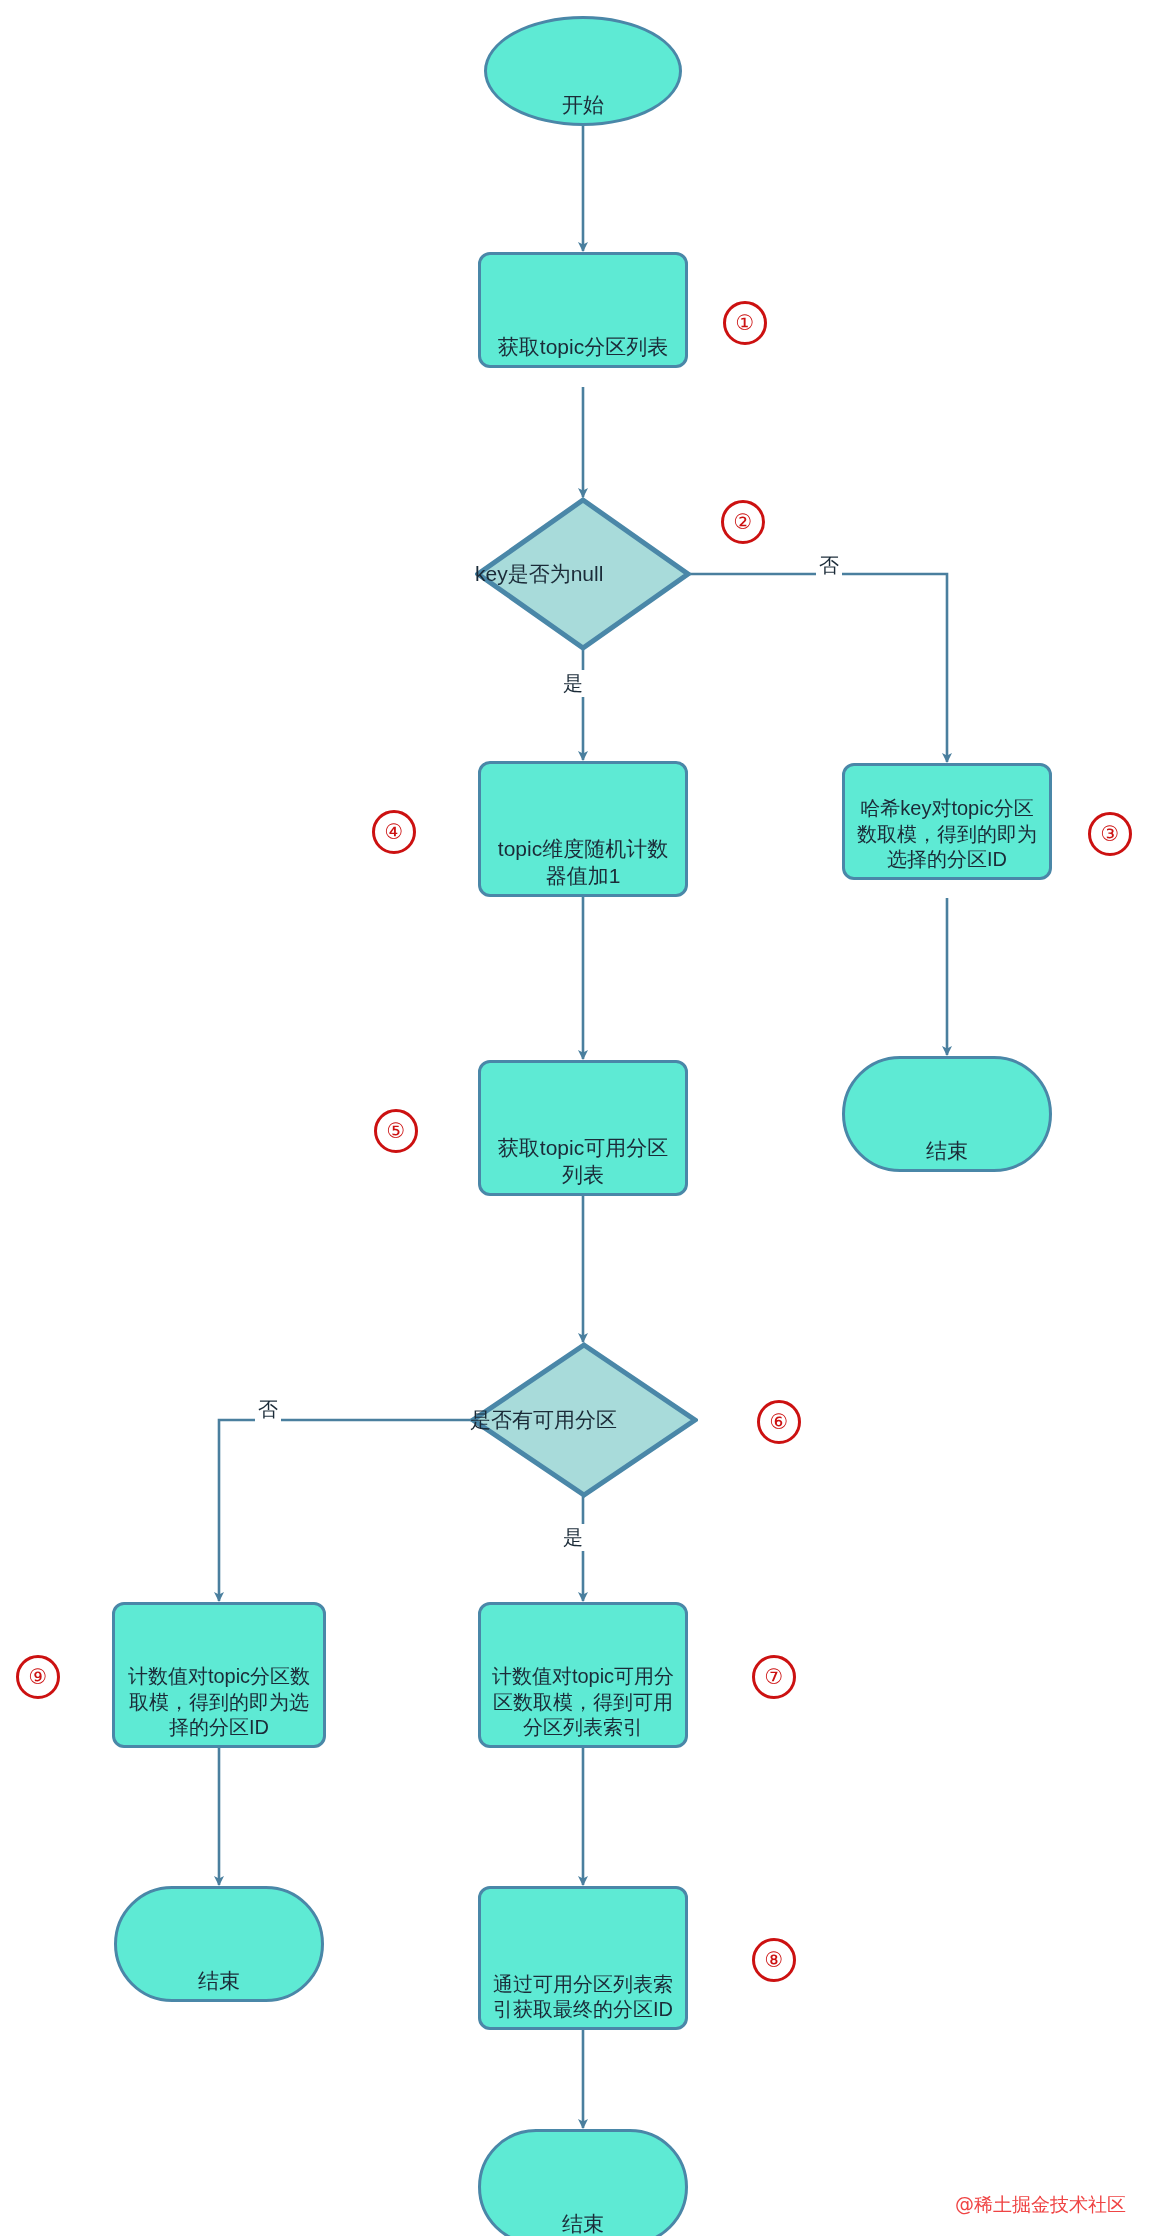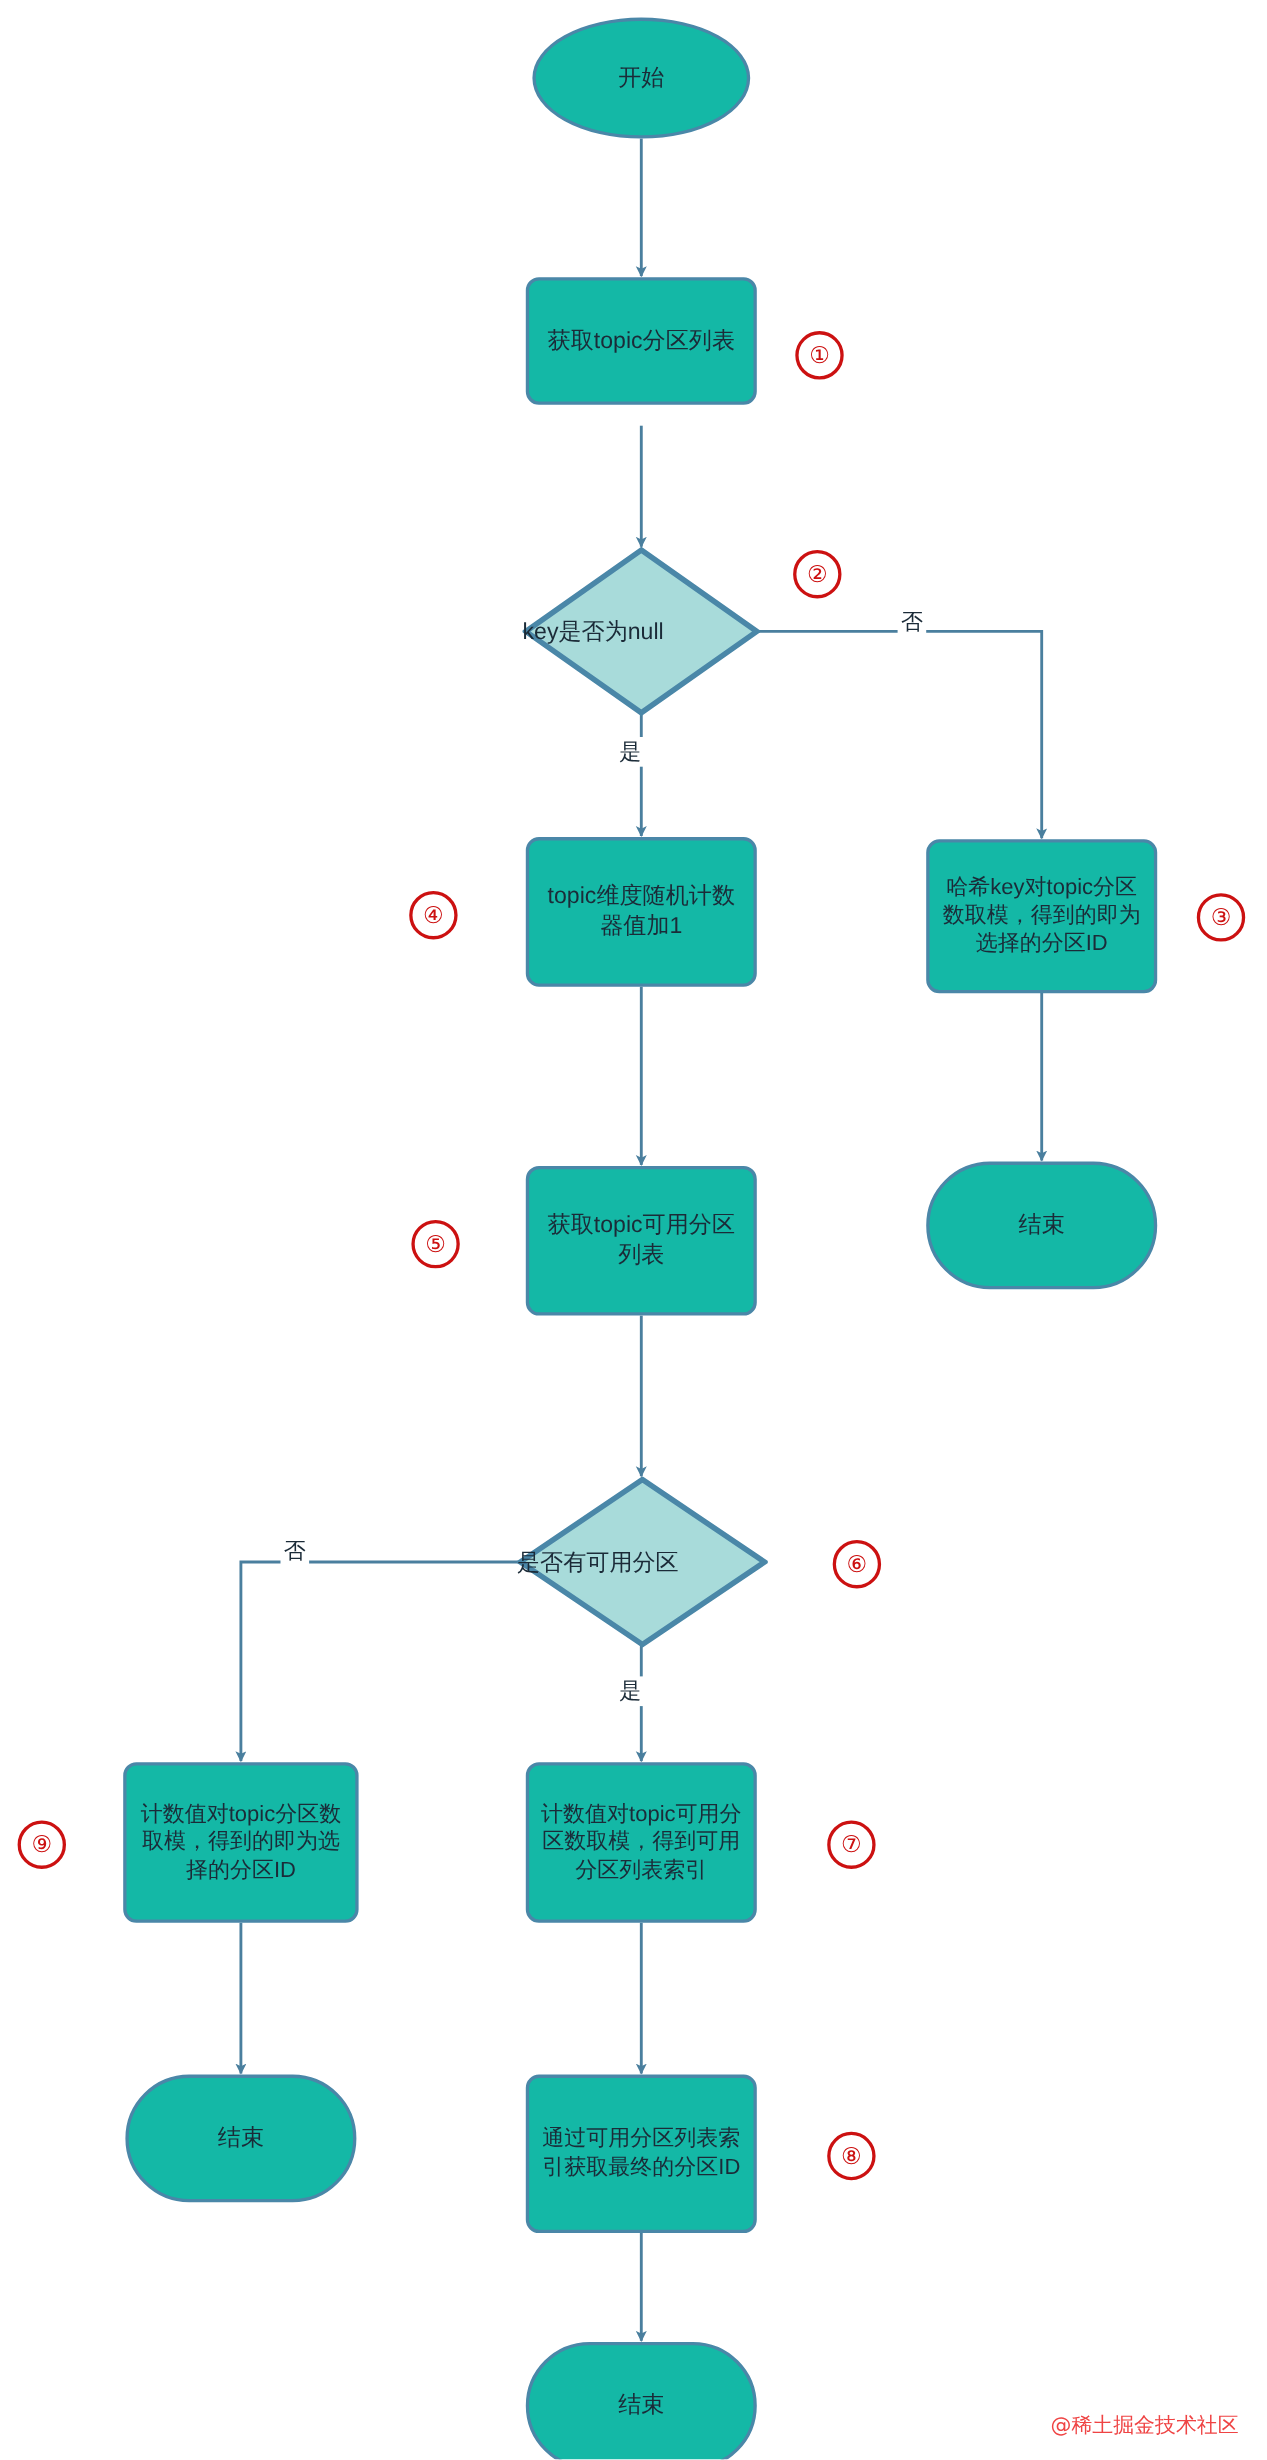--- a/index.html
+++ b/index.html
@@ -22,25 +22,25 @@
     position: absolute;
     left: 0;
     top: 0;
     width: 1152px;
     height: 2236px;
     pointer-events: none;
   }
   .node {
     position: absolute;
     box-sizing: border-box;
-    background: #14b8a6;
+    background: #5eead4;
     border: 3px solid #4a87a8;
     color: #1b2b38;
     display: flex;
-    align-items: center;
+    align-items: flex-end;
     justify-content: center;
     text-align: center;
     line-height: 1.28;
     font-size: 21px;
     padding: 4px 10px;
   }
   .node.terminator {
     border-radius: 999px;
   }
   .node.ellipse {
@@ -155,21 +155,21 @@
     <span class="node-text">获取topic分区列表</span>
   </div>
 
   <div class="decision" style="left:475px; top:497px; width:216px; height:154px;">
     <svg class="diamond-shape" viewBox="0 0 216 154" preserveAspectRatio="none">
       <polygon points="108,3 213,77 108,151 3,77" fill="#a8dbda" stroke="#4a87a8" stroke-width="5"></polygon>
     </svg>
     <span class="decision-text">key是否为null</span>
   </div>
 
-  <div class="node process" style="left:842px; top:763px; width:210px; height:140px; font-size:20px;">
+  <div class="node process" style="left:842px; top:763px; width:210px; height:117px; font-size:20px;">
     <span class="node-text">哈希key对topic分区数取模，得到的即为选择的分区ID</span>
   </div>
 
   <div class="node terminator" style="left:842px; top:1056px; width:210px; height:116px;">
     <span class="node-text">结束</span>
   </div>
 
   <div class="node process" style="left:478px; top:761px; width:210px; height:136px;">
     <span class="node-text">topic维度随机计数器值加1</span>
   </div>

